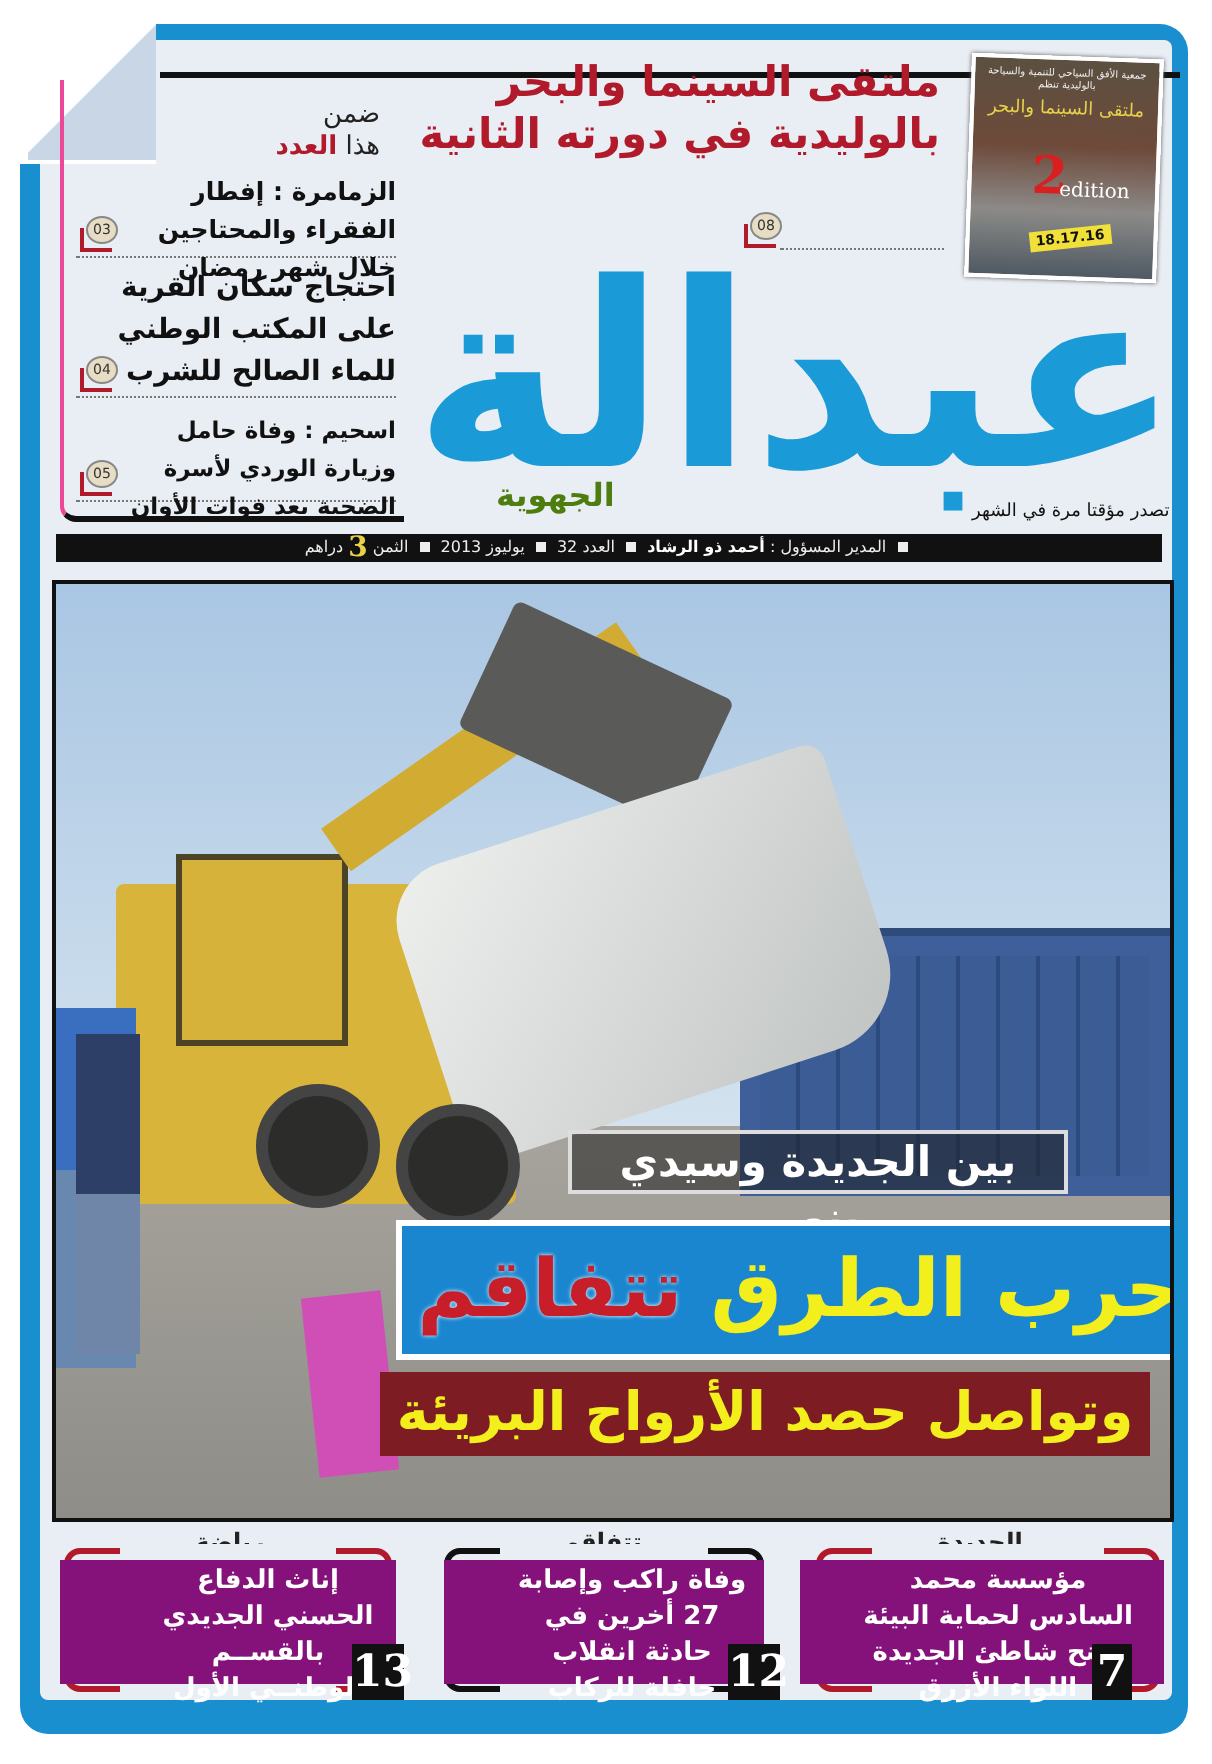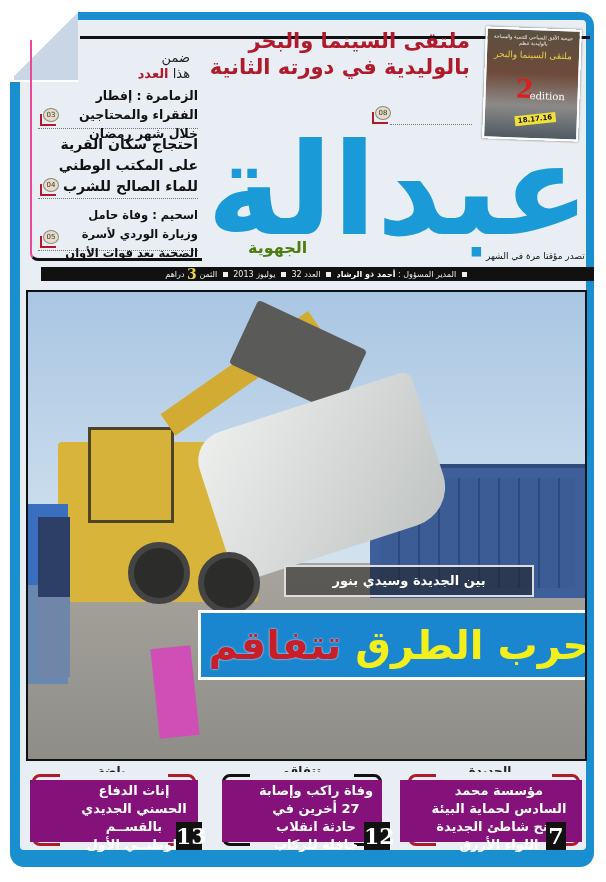--- a/index.html
+++ b/index.html
@@ -31,42 +31,42 @@
   .poster .p3{position:absolute;top:44px;left:30px;font-size:26px;color:#d82020;font-weight:bold;font-family:"DejaVu Serif",serif;}
   .poster .p4{position:absolute;top:60px;left:44px;font-size:10px;color:#fff;font-family:"DejaVu Serif",serif;}
   .poster .p5{position:absolute;bottom:14px;left:30px;background:#f2e03a;color:#111;font-size:7px;padding:1px 3px;transform:rotate(-8deg);font-weight:bold;}
 
   
   .masthead{position:absolute;left:240px;top:120px;width:350px;height:140px;direction:rtl;text-align:center;font-size:128px;line-height:140px;color:#1a9ad6;font-weight:bold;letter-spacing:-4px;}
   .masthead-sub{position:absolute;left:248px;top:238px;font-size:16px;font-weight:bold;color:#4d7c0f;direction:rtl;}
   .tagline{position:absolute;left:486px;top:251px;font-size:9px;color:#111;direction:rtl;}
 
   
-  .infobar{position:absolute;left:28px;top:267px;width:553px;height:14px;background:#111;color:#eee;font-size:8px;line-height:14px;text-align:center;direction:rtl;white-space:nowrap;margin-left:13px;}
+  .infobar{position:absolute;left:28px;top:267px;width:553px;height:14px;background:#111;color:#eee;font-size:8px;line-height:14px;text-align:center;direction:rtl;white-space:nowrap;}
   .infobar b{color:#fff;}
   .infobar .big{color:#e8d24a;font-size:14px;font-weight:bold;font-family:"DejaVu Serif",serif;vertical-align:-2px;}
   .sep{display:inline-block;width:5px;height:5px;background:#eee;margin:0 3px;vertical-align:0;}
 
   
   .photo{position:absolute;left:26px;top:290px;width:557px;height:467px;border:2px solid #111;overflow:hidden;background:linear-gradient(180deg,#b7cfe6 0%,#cfe0ee 45%,#b7b7b0 70%,#9c9a93 100%);}
   .sky{position:absolute;left:0;top:0;width:100%;height:62%;background:linear-gradient(180deg,#a9c6e3,#d6e4ef);}
   .ground{position:absolute;left:0;bottom:0;width:100%;height:42%;background:linear-gradient(180deg,#a6a49d,#8f8d87);}
   .truck{position:absolute;right:0;top:172px;width:215px;height:130px;background:#3f5f9a;border-top:4px solid #2f4b7a;}
   .truck:before{content:"";position:absolute;inset:10px;background:repeating-linear-gradient(90deg,#3c5c96 0 18px,#2c4a7e 18px 20px);}
   .loader{position:absolute;left:30px;top:150px;width:200px;height:160px;background:#d9b43a;border-radius:4px;}
   .cab{position:absolute;left:60px;top:135px;width:80px;height:90px;background:#d7b23a;border:3px solid #4c4426;}
   .arm{position:absolute;left:140px;top:120px;width:180px;height:26px;background:#d2ac32;transform:rotate(-35deg);transform-origin:left center;}
   .bucket{position:absolute;left:210px;top:30px;width:120px;height:70px;background:#5a5a58;transform:rotate(25deg);border-radius:4px;}
   .car{position:absolute;left:180px;top:110px;width:230px;height:150px;background:linear-gradient(135deg,#eef0ee,#bfc3c2);border-radius:30px 10px 40px 20px;transform:rotate(-18deg);}
   .wheel{position:absolute;border-radius:50%;background:#2c2c2a;border:6px solid #444;}
   .person{position:absolute;left:0;top:212px;width:40px;height:180px;background:linear-gradient(180deg,#3a6fc0 0 45%,#6888b0 45% 100%);}
   .person2{position:absolute;left:10px;top:225px;width:32px;height:160px;background:linear-gradient(180deg,#2d3f66 0 50%,#6f86a8 50% 100%);}
   .pink{position:absolute;left:127px;top:355px;width:40px;height:90px;background:#d04fb7;transform:rotate(-6deg);}
 
-  .kicker{position:absolute;left:256px;top:273px;width:246px;height:28px;background:rgba(30,30,30,.55);border:2px solid #ddd;color:#fff;font-size:13px;font-weight:bold;text-align:center;line-height:28px;direction:rtl;}
+  .kicker{position:absolute;left:256px;top:273px;width:246px;height:28px;background:rgba(30,30,30,.55);border:2px solid #ddd;color:#fff;font-size:21px;font-weight:bold;text-align:center;line-height:28px;direction:rtl;}
   .hl1{position:absolute;left:150px;top:318px;width:398px;height:64px;background:#1a86cf;border:3px solid #fff;direction:rtl;text-align:center;font-size:40px;font-weight:bold;line-height:64px;color:#f2ef1c;margin-left:20px;}
   .hl1 .red{color:#c81e2a;text-shadow:0 0 2px #fff;}
   .hl2{position:absolute;left:162px;top:394px;width:385px;height:42px;background:#7e1c24;direction:rtl;text-align:center;font-size:27px;font-weight:bold;line-height:42px;color:#f2ef1c;}
 
   
   .cat{position:absolute;top:764px;font-size:12px;color:#222;font-weight:bold;direction:rtl;text-align:center;}
   .box{position:absolute;top:780px;height:60px;background:#85117a;color:#fff;font-weight:bold;direction:rtl;text-align:center;font-size:13px;line-height:18px;padding-top:2px;}
   .brk{position:absolute;top:774px;height:72px;border:3px solid #b01a2a;border-radius:8px;box-sizing:border-box;}
   .brk.blk{border-color:#111;}
   .num{position:absolute;background:#111;color:#fff;font-family:"DejaVu Serif",serif;font-weight:bold;font-size:22px;line-height:28px;text-align:center;}
@@ -151,20 +151,21 @@
   <div class="wheel" style="left:170px;top:260px;width:50px;height:50px;"></div>
   <div class="person"></div>
   <div class="person2"></div>
   <div class="pink"></div>
 
   <div class="kicker">بين الجديدة وسيدي بنور</div>
   <div class="hl1">
     <span>حرب الطرق</span>
     <span class="red">تتفاقم</span>
   </div>
+  <div class="hl2">وتواصل حصد الأرواح البريئة</div>
 </div>
 
 <div class="cat" style="left:30px;width:170px;">رياضة</div>
 <div class="brk" style="left:32px;width:164px;"></div>
 <div class="gap" style="left:60px;top:772px;width:108px;height:6px;"></div>
 <div class="gap" style="left:60px;top:842px;width:108px;height:6px;"></div>
 <div class="box" style="left:30px;width:168px;">
   <div style="padding:0 10px 0 50px;">إناث الدفاع الحسني الجديدي بالقســم الوطنــي الأول</div>
 </div>
 <div class="num" style="left:176px;top:822px;width:26px;">13</div>

